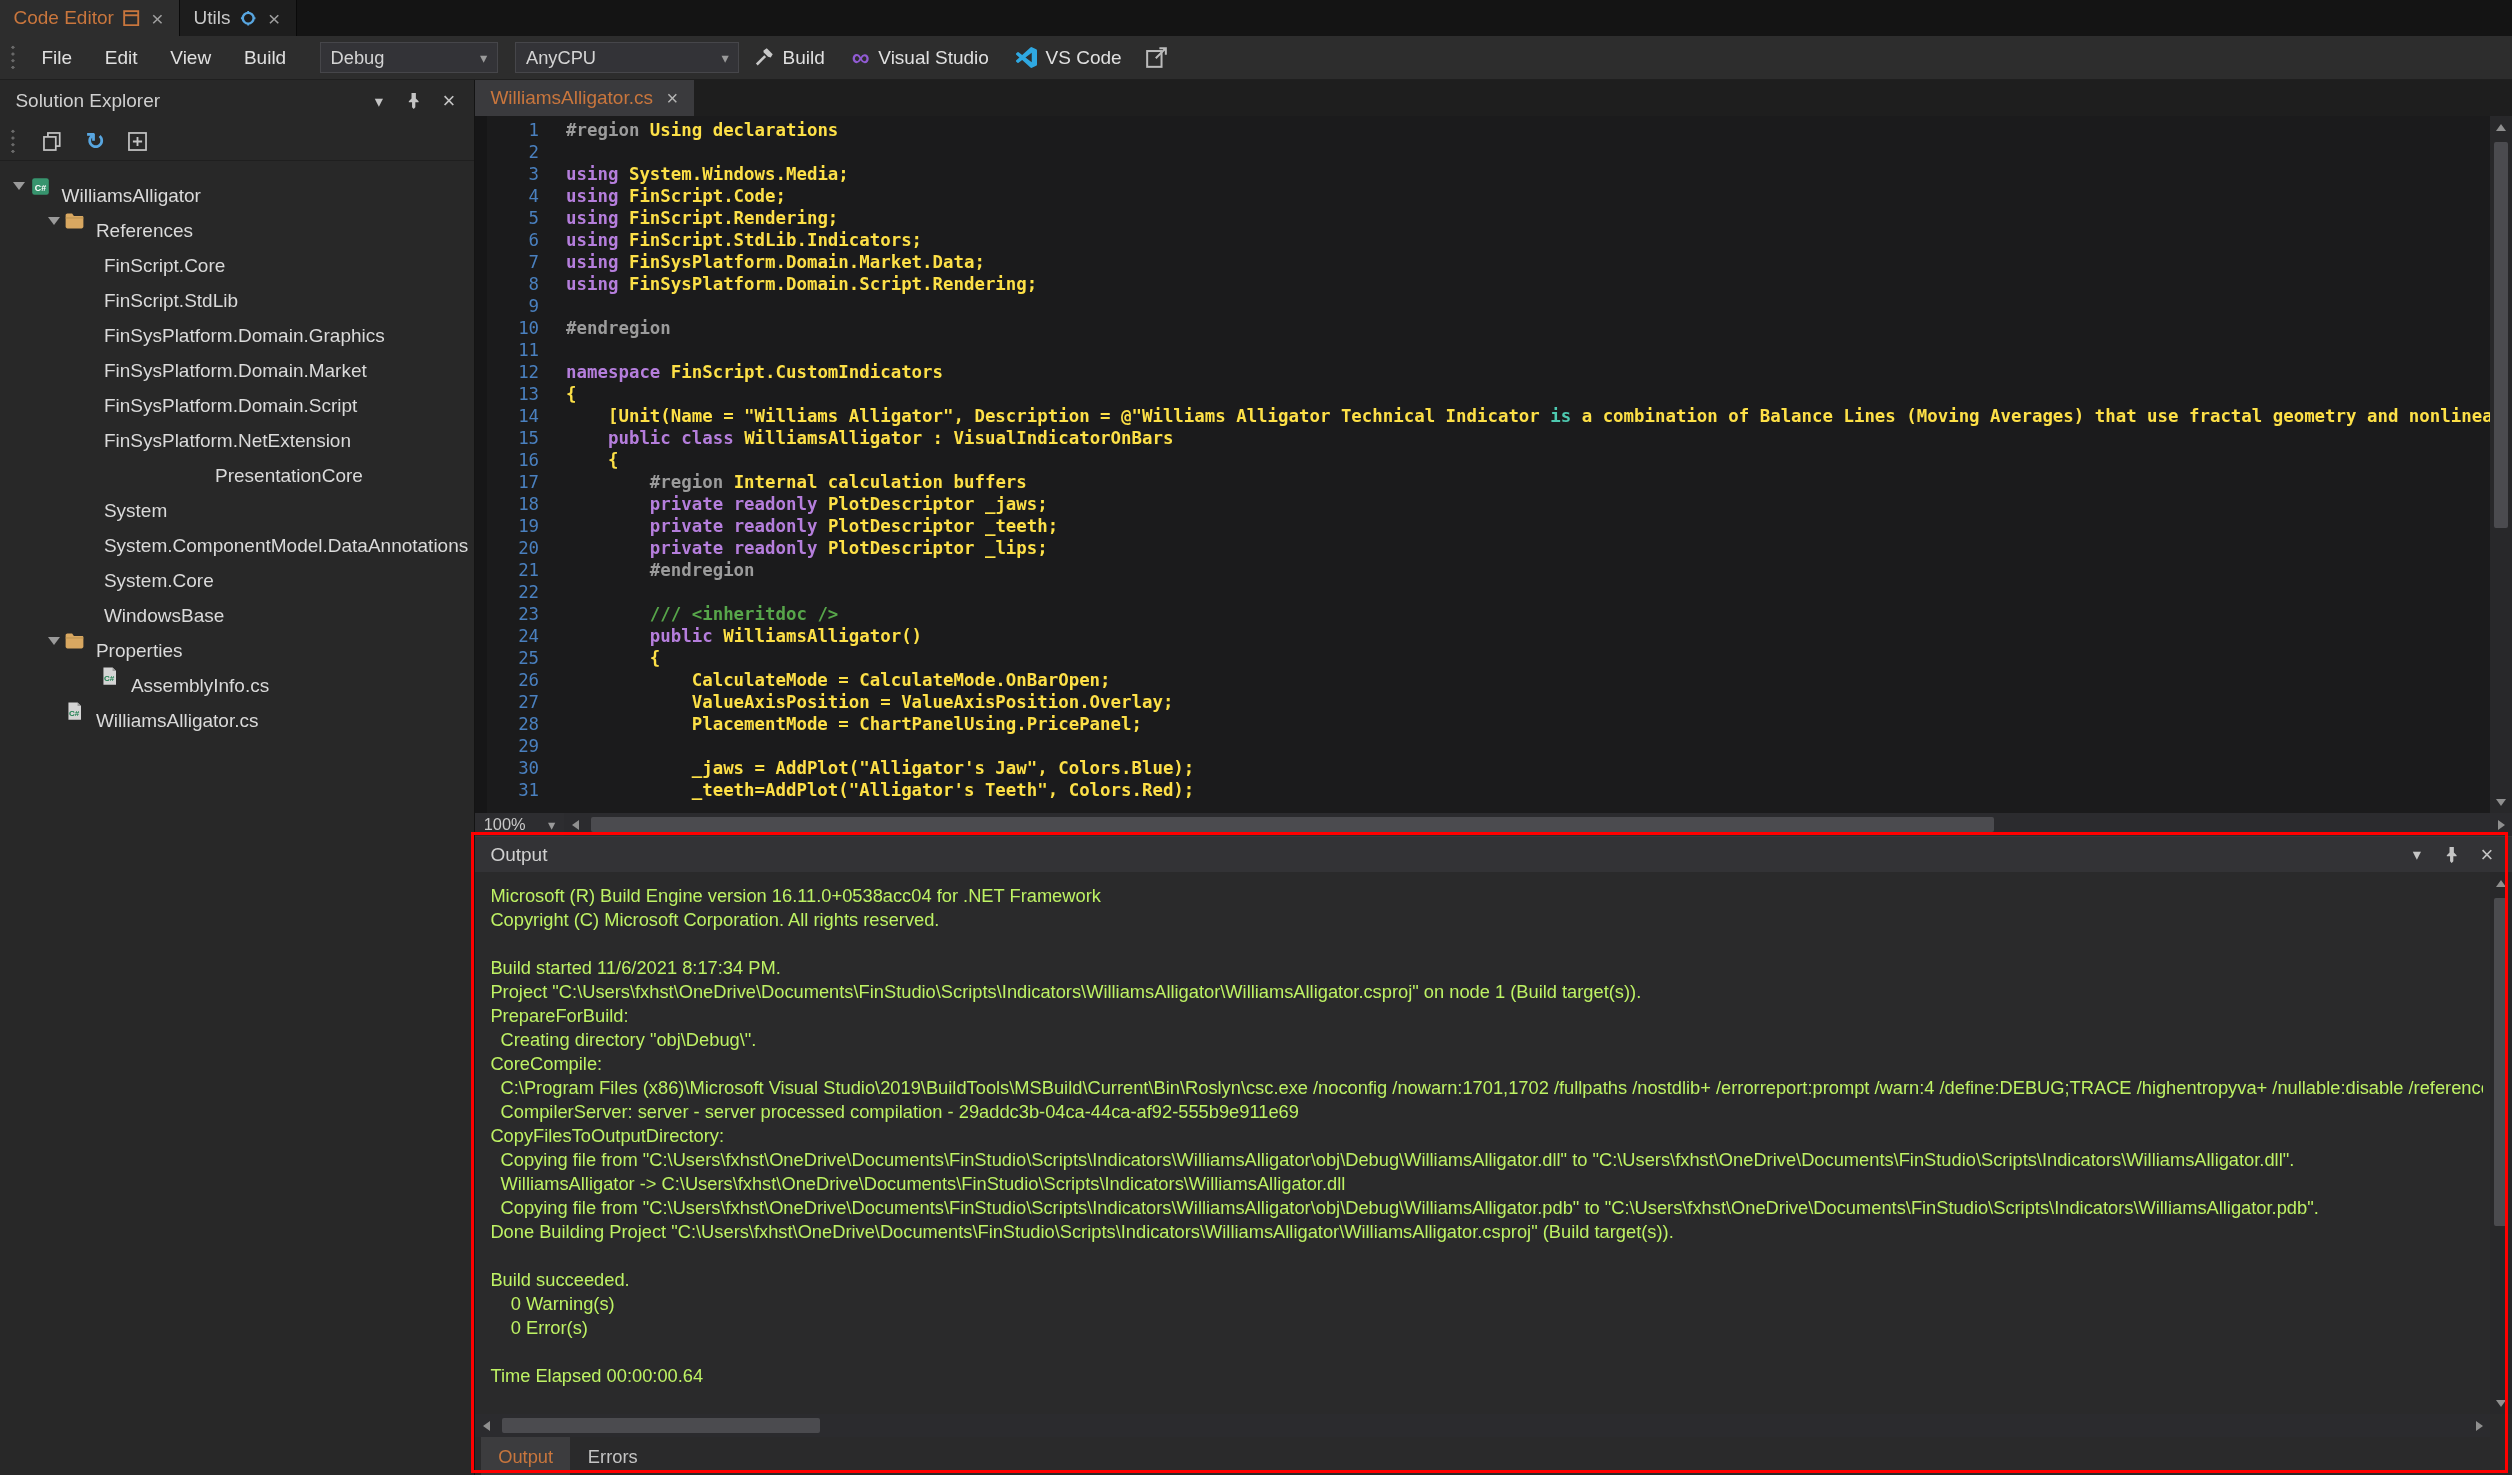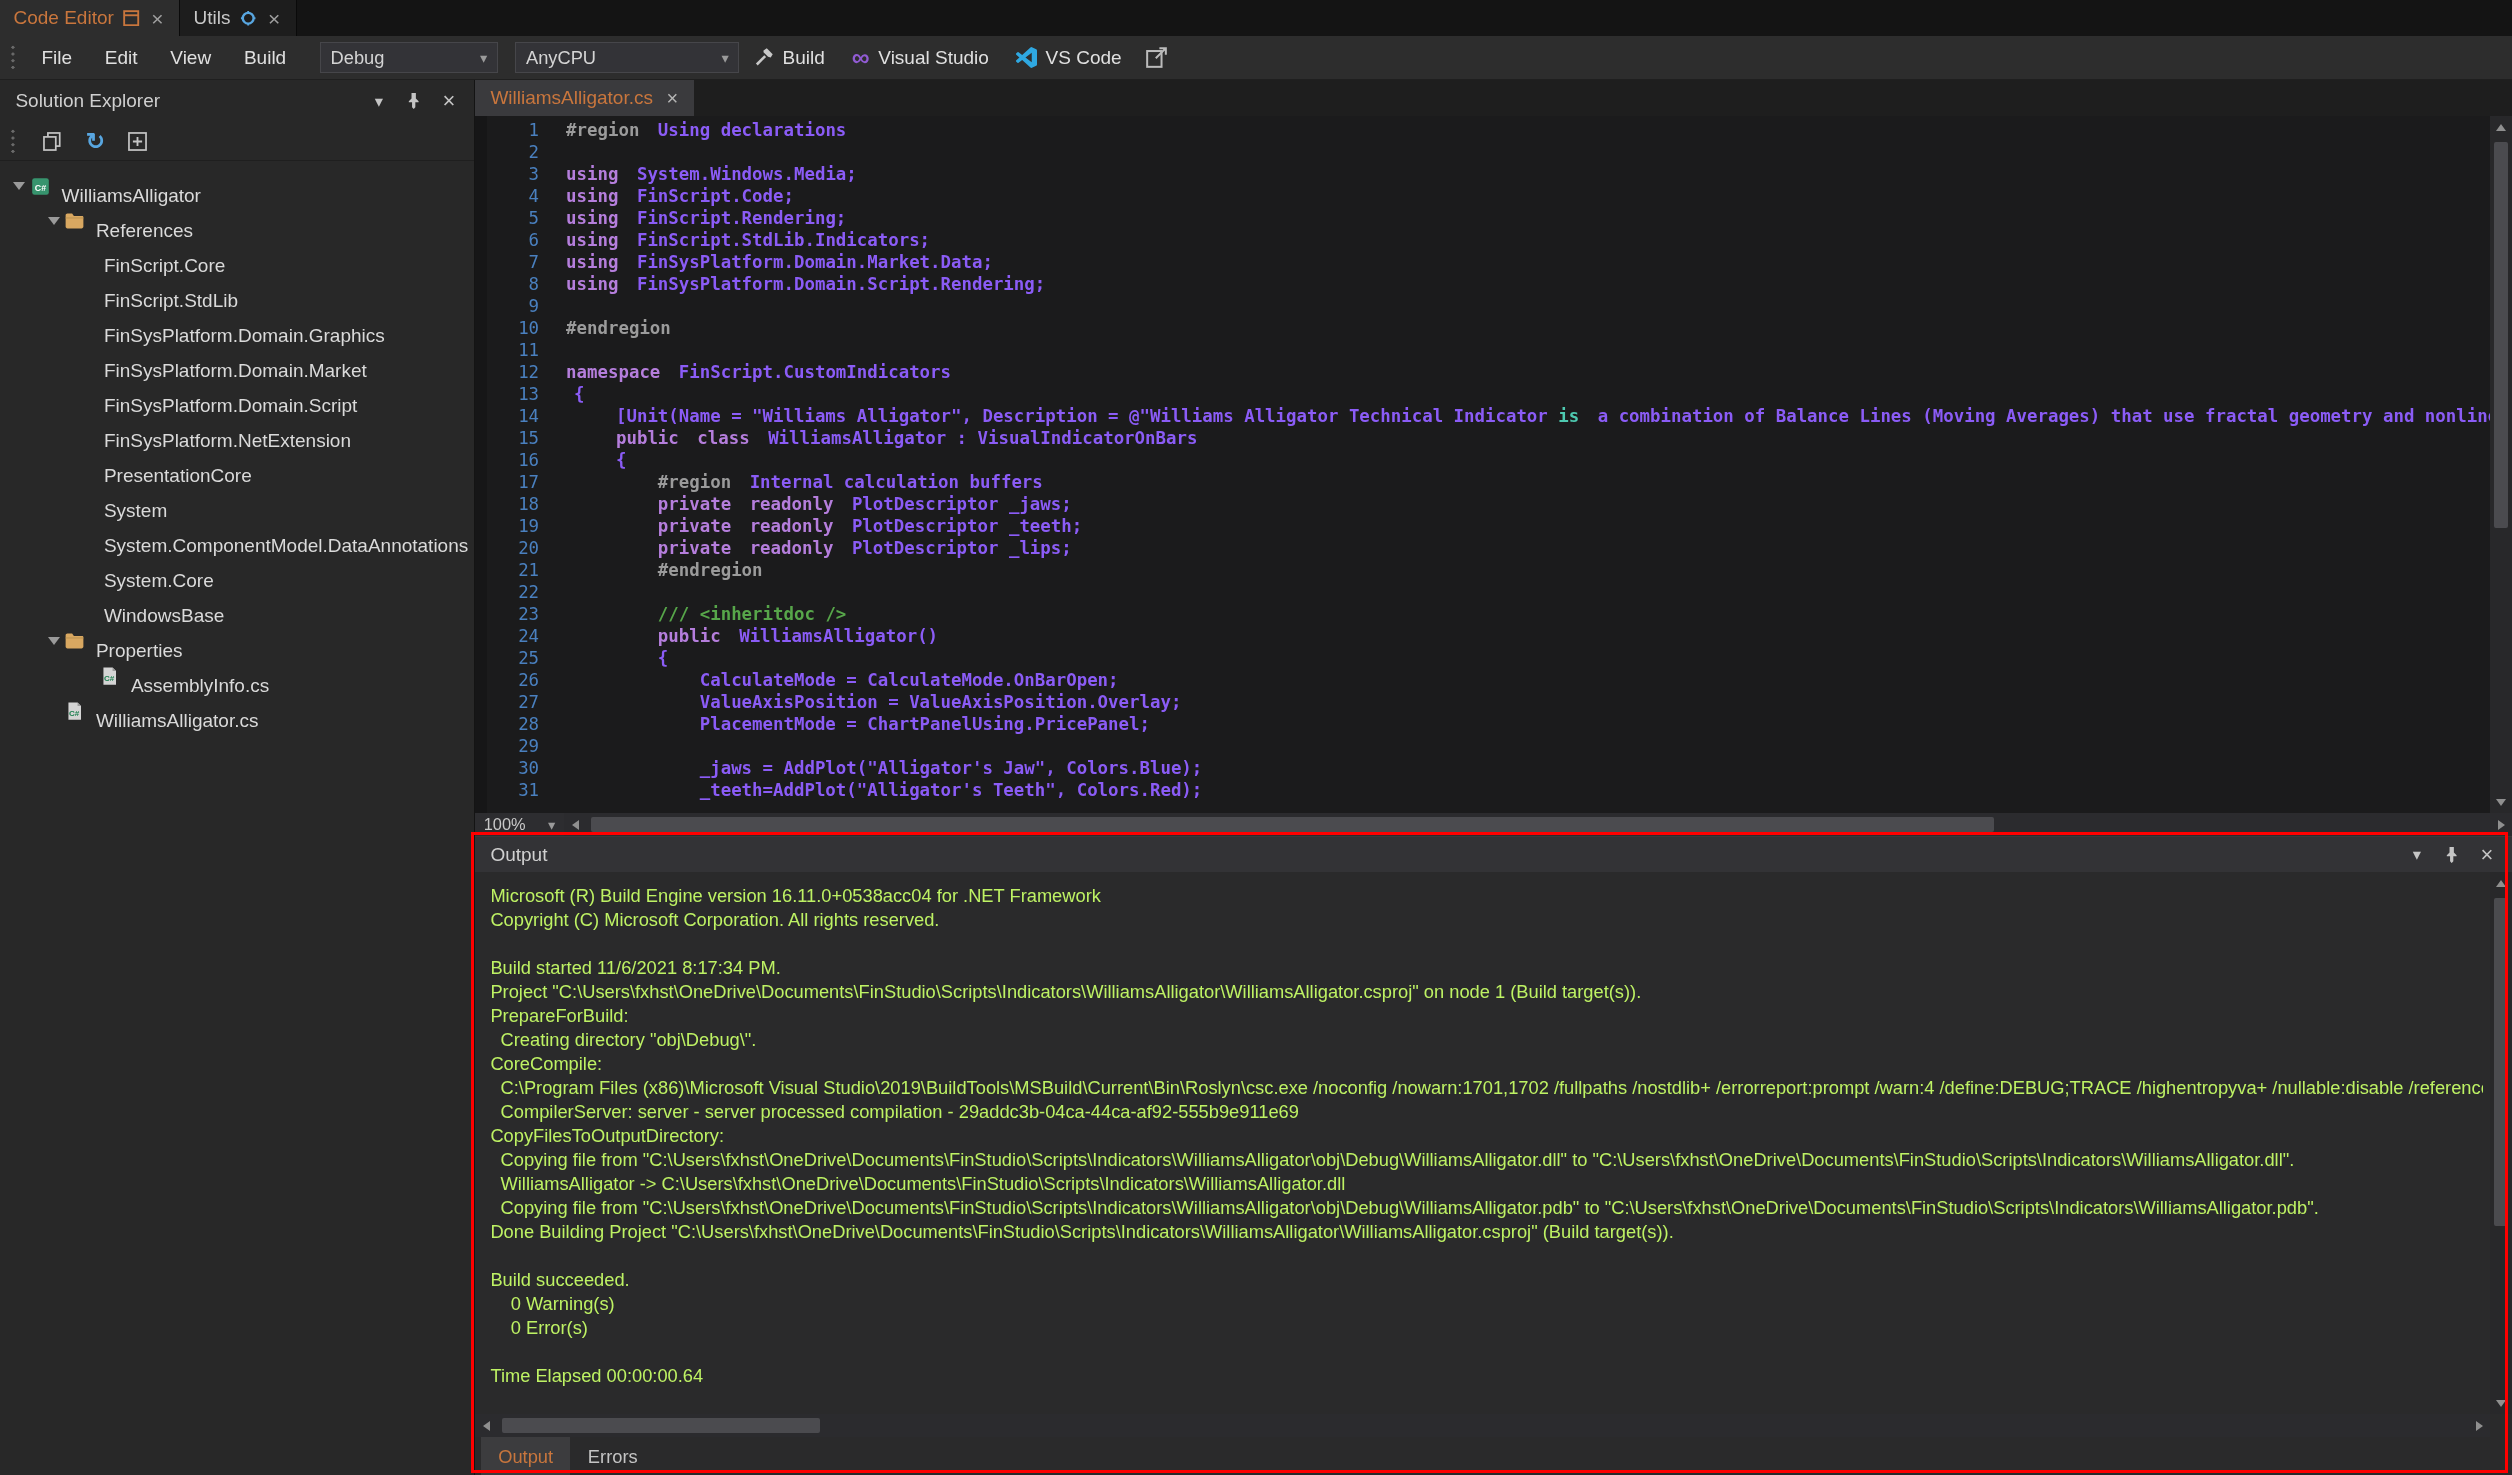--- a/index.html
+++ b/index.html
@@ -55,21 +55,21 @@
   .doc-tab { display:flex; align-items:center; gap:13.5px; padding:0 15.4px; font-size:19px; }
   .doc-tab.active { background:#3a3a3d; color:#c9763d; }
   .dt-close { color:#b5b5b5; font-size:20px; }
 
   .code-wrap { height:697px; display:flex; position:relative; overflow:hidden; background:#1b1b1c; }
   .margin-strip { width:11.6px; background:#161617; flex:none; }
   .gutter { width:66px; flex:none; padding-top:3.9px; }
   .ln { height:22px; line-height:22px; text-align:right; padding-right:13.5px; font:400 17.4px "DejaVu Sans Mono", monospace; color:#4a80bf; }
   .code { flex:1; padding:3.9px 25px 0 13.5px; overflow:hidden; }
   .code-line { height:22px; line-height:22px; font:700 17.4px "DejaVu Sans Mono", monospace; white-space:pre; color:#e6e6e6; }
-  .tok-k { color:#b57edc; } .tok-d { color:#9b9b9b; } .tok-c { color:#57a64a; } .tok-t { color:#4ec9b0; } .tok-p { color:#8b5cf6;padding-left:8px; }
+  .tok-k { color:#b57edc; } .tok-d { color:#9b9b9b; } .tok-c { color:#57a64a; } .tok-t { color:#4ec9b0; } .tok-p { color:#fde047; }
 
   
   .vscroll { position:absolute; right:0; top:0; bottom:0; width:22px; background:#28282a; }
   .varr { position:absolute; left:0; width:22px; height:22px; display:flex; align-items:center; justify-content:center; }
   .varr.up { top:0; } .varr.down { bottom:0; }
   .tri-up { width:0;height:0;border-left:5.8px solid transparent;border-right:5.8px solid transparent;border-bottom:7.7px solid #8f8f8f; }
   .tri-dn { width:0;height:0;border-left:5.8px solid transparent;border-right:5.8px solid transparent;border-top:7.7px solid #8f8f8f; }
   .tri-lf { width:0;height:0;border-top:5.8px solid transparent;border-bottom:5.8px solid transparent;border-right:7.7px solid #8f8f8f; }
   .tri-rt { width:0;height:0;border-top:5.8px solid transparent;border-bottom:5.8px solid transparent;border-left:7.7px solid #8f8f8f; }
   .vthumb { position:absolute; left:3.9px; width:14.5px; background:#4b4b4f; border-radius:1.9px; }
@@ -243,21 +243,21 @@
             <span class="tree-label">FinSysPlatform.Domain.Market</span>
           </div>
           <div class="tree-row" style="padding-left: 77px;">
             <span class="expander"></span>
             <span class="tree-label">FinSysPlatform.Domain.Script</span>
           </div>
           <div class="tree-row" style="padding-left: 77px;">
             <span class="expander"></span>
             <span class="tree-label">FinSysPlatform.NetExtension</span>
           </div>
-          <div class="tree-row" style="padding-left: 77px;">
+          <div class="tree-row" style="padding-left: 77px; justify-content: center;">
             <span class="expander"></span>
             <span class="tree-label">PresentationCore</span>
           </div>
           <div class="tree-row" style="padding-left: 77px;">
             <span class="expander"></span>
             <span class="tree-label">System</span>
           </div>
           <div class="tree-row" style="padding-left: 77px; text-align: right;">
             <span class="expander"></span>
             <span class="tree-label">System.ComponentModel.DataAnnotations</span>

